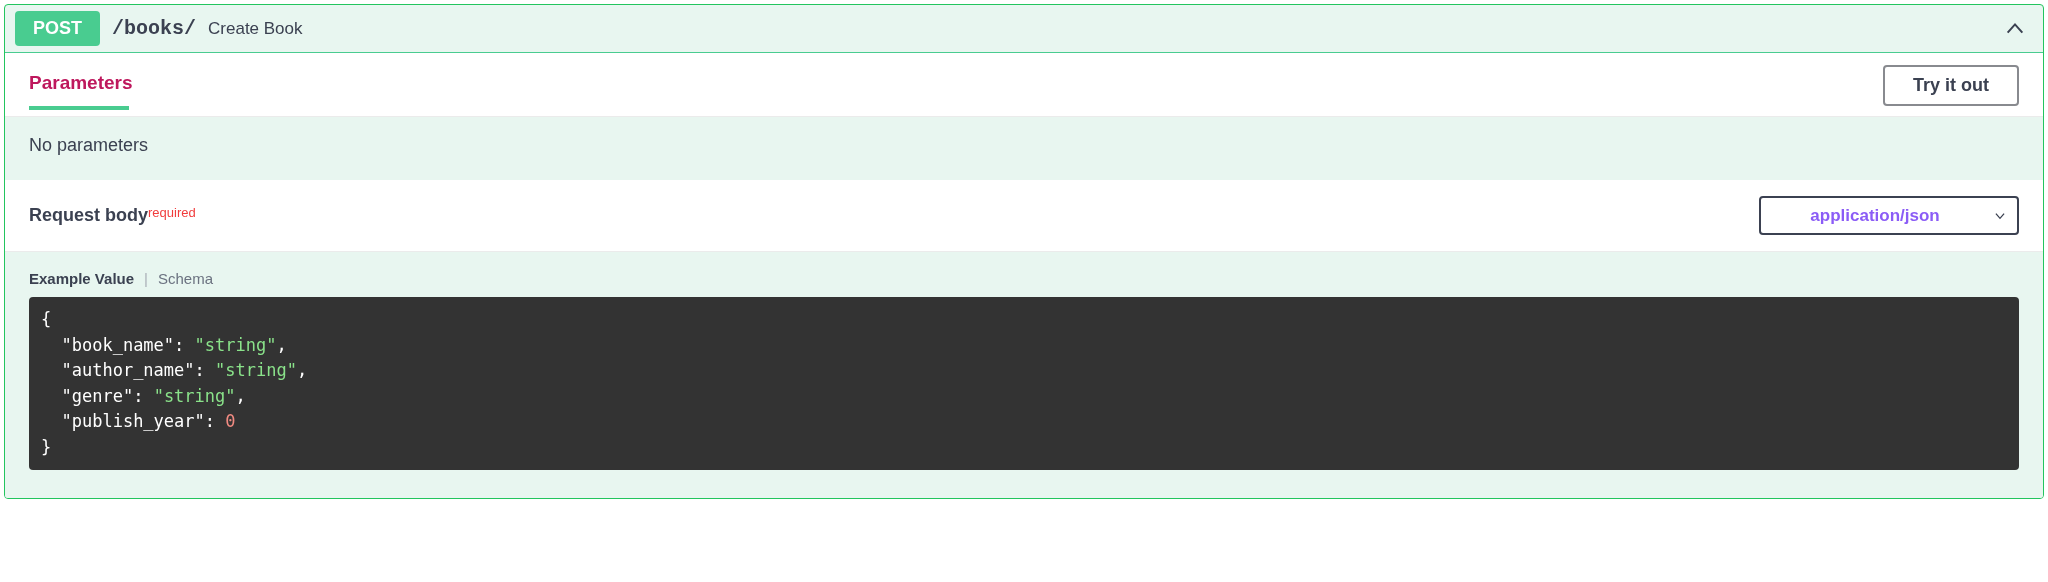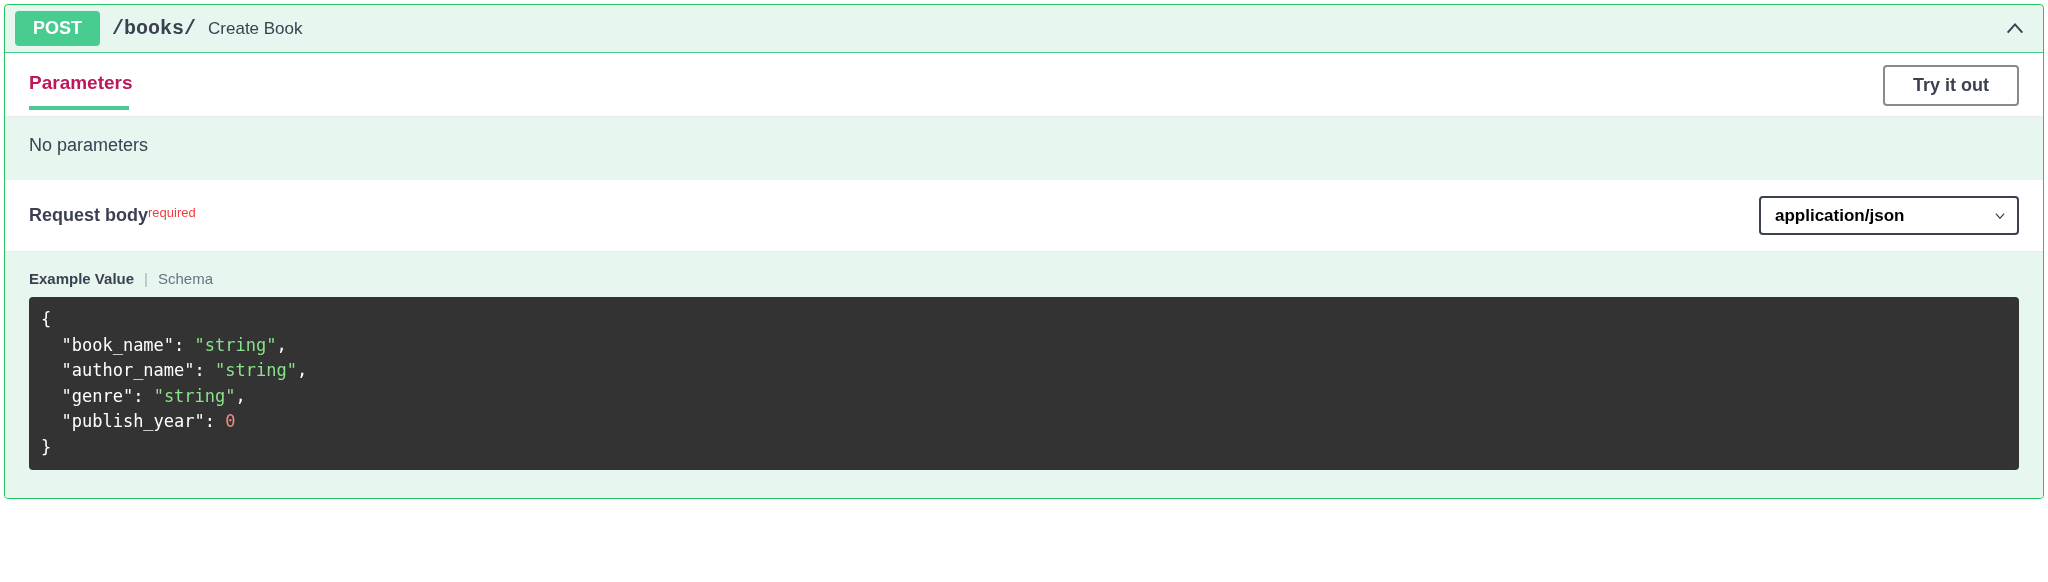--- a/index.html
+++ b/index.html
@@ -123,27 +123,28 @@
     font-weight: 400;
     position: relative;
     top: -4px;
   }
   .content-type-select {
     border: 2px solid #3b4151;
     border-radius: 4px;
     background: #fff;
     font-size: 17px;
     font-weight: 700;
-    color: #000000;
+    color: #8b5cf6;
     padding: 8px 42px 8px 14px;
     appearance: none;
     -webkit-appearance: none;
     cursor: pointer;
     min-width: 260px;
     position: relative;
+    text-align: center;
   }
   .select-wrap {
     position: relative;
     display: inline-block;
   }
   .select-wrap .chev {
     position: absolute;
     right: 12px;
     top: 50%;
     transform: translateY(-50%);

